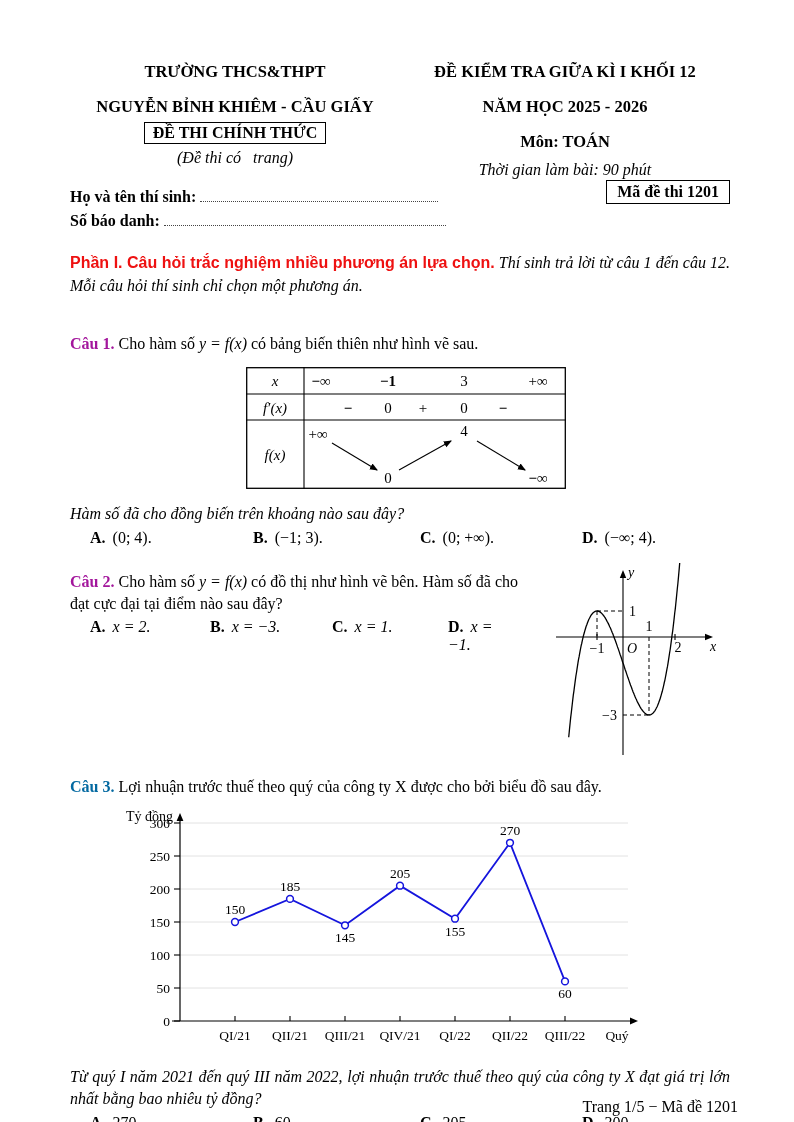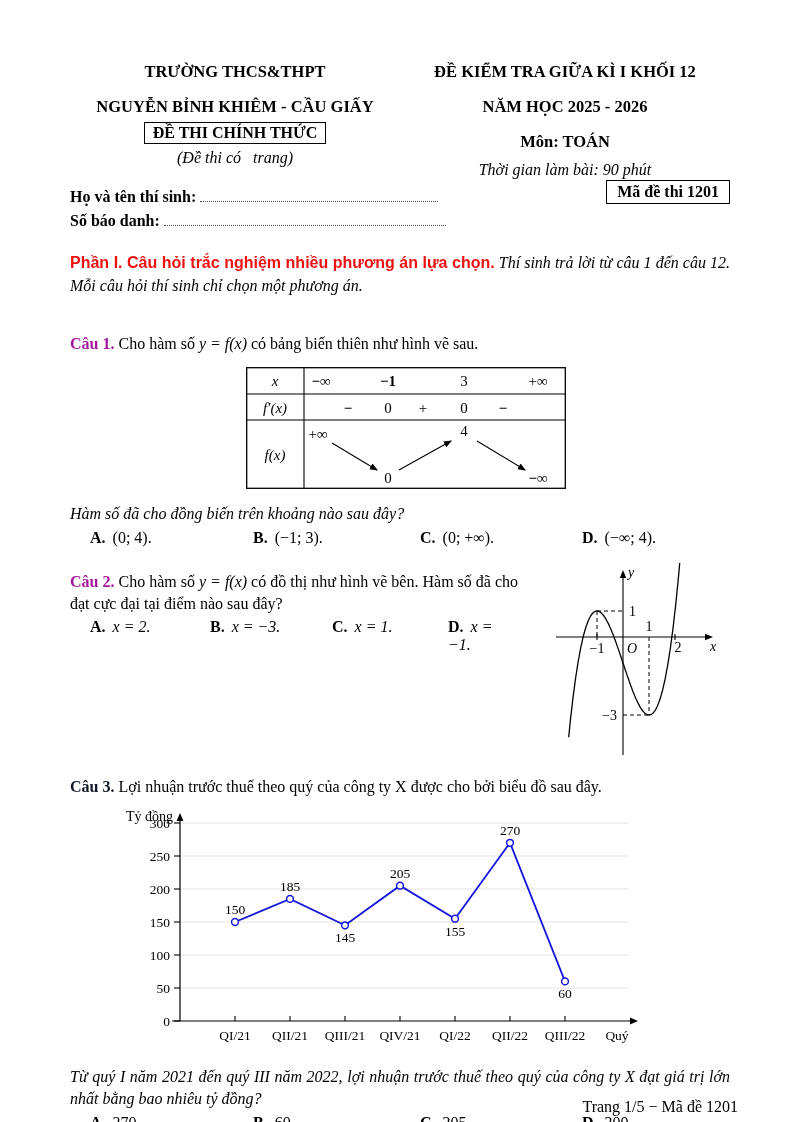--- a/index.html
+++ b/index.html
@@ -167,21 +167,21 @@
           <text x="49" y="90" font-size="14" text-anchor="middle">−1</text>
           <text x="81" y="53" font-size="14">1</text>
           <text x="101" y="68" font-size="14" text-anchor="middle">1</text>
           <text x="130" y="89" font-size="14" text-anchor="middle">2</text>
           <text x="69" y="157" font-size="14" text-anchor="end">−3</text>
         </svg>
       </div>
     </div>
 
     <p class="qpara" style="margin-top:18px">
-      <span class="qlabel" style="color:#0f172a">Câu 3.</span>
+      <span class="qlabel" style="color:#0369a1">Câu 3.</span>
       <span>Lợi nhuận trước thuế theo quý của công ty X được cho bởi biểu đồ sau đây.</span>
     </p>
 
     <div class="chartwrap">
       <svg id="q3-chart" width="540" height="242" viewBox="0 0 540 242">
           <line x1="60" y1="182" x2="508" y2="182" stroke="#e2e2e2" stroke-width="1"></line>
           <line x1="60" y1="149" x2="508" y2="149" stroke="#e2e2e2" stroke-width="1"></line>
           <line x1="60" y1="116" x2="508" y2="116" stroke="#e2e2e2" stroke-width="1"></line>
           <line x1="60" y1="83" x2="508" y2="83" stroke="#e2e2e2" stroke-width="1"></line>
           <line x1="60" y1="50" x2="508" y2="50" stroke="#e2e2e2" stroke-width="1"></line>

